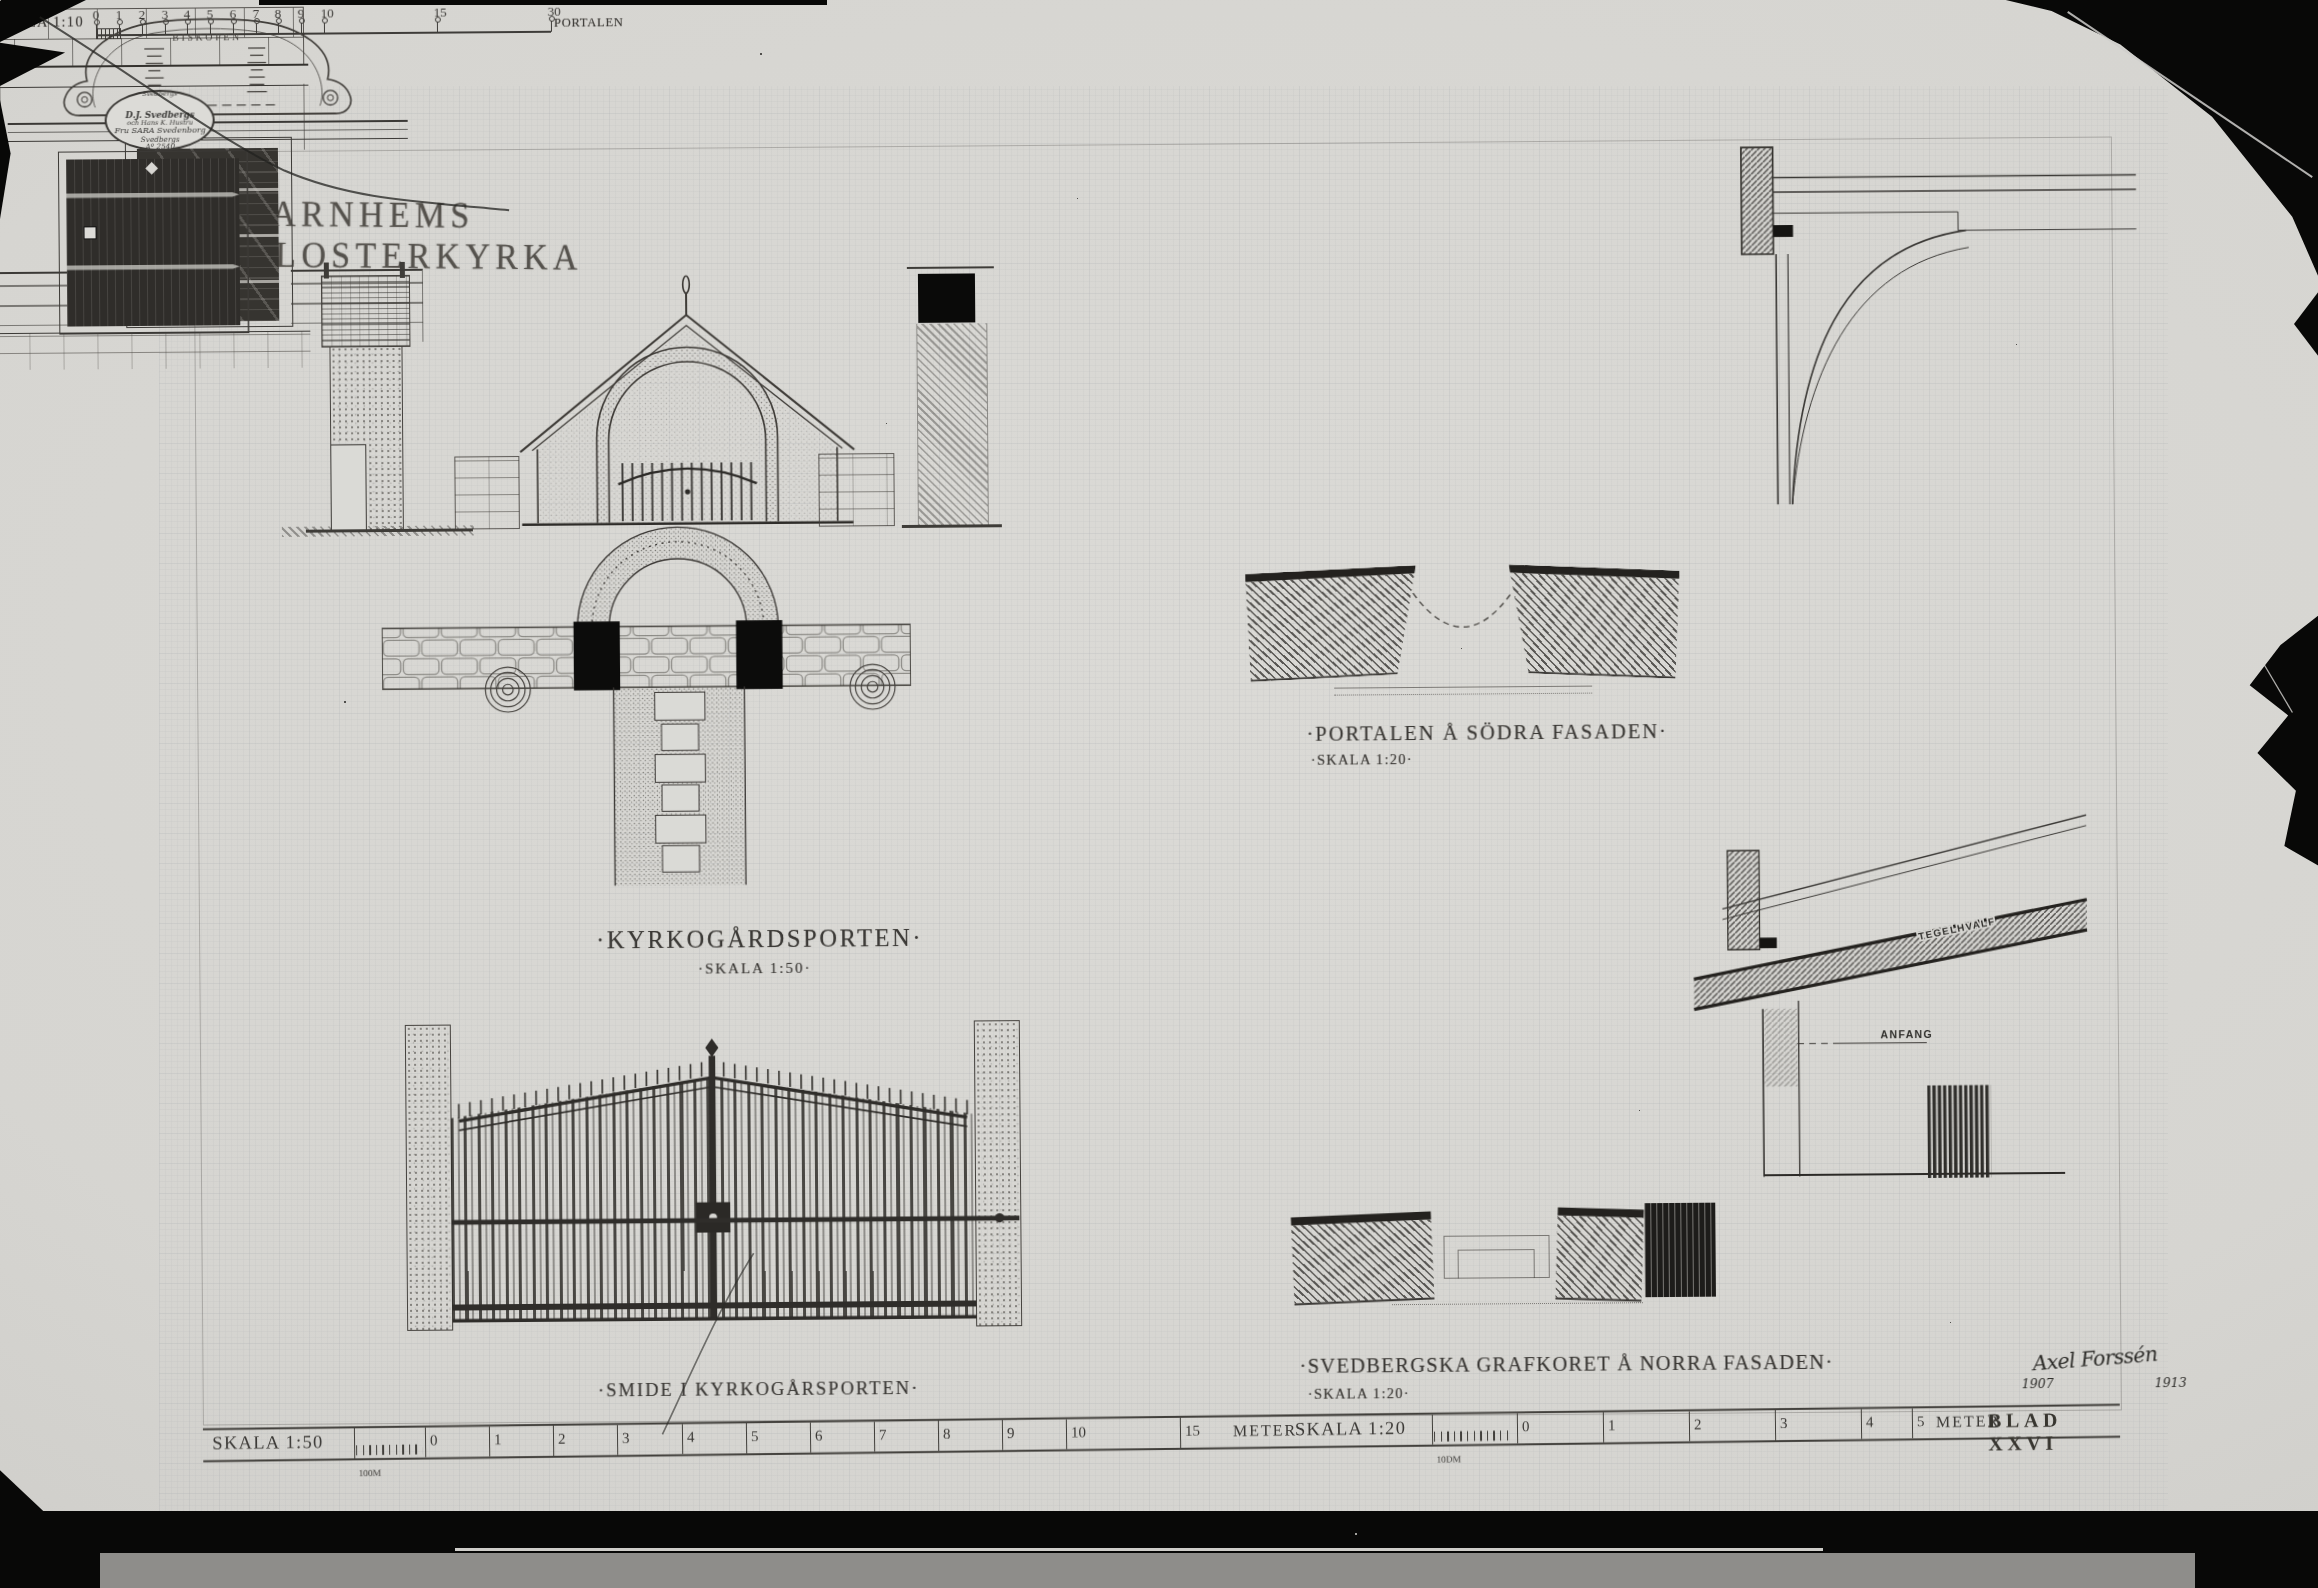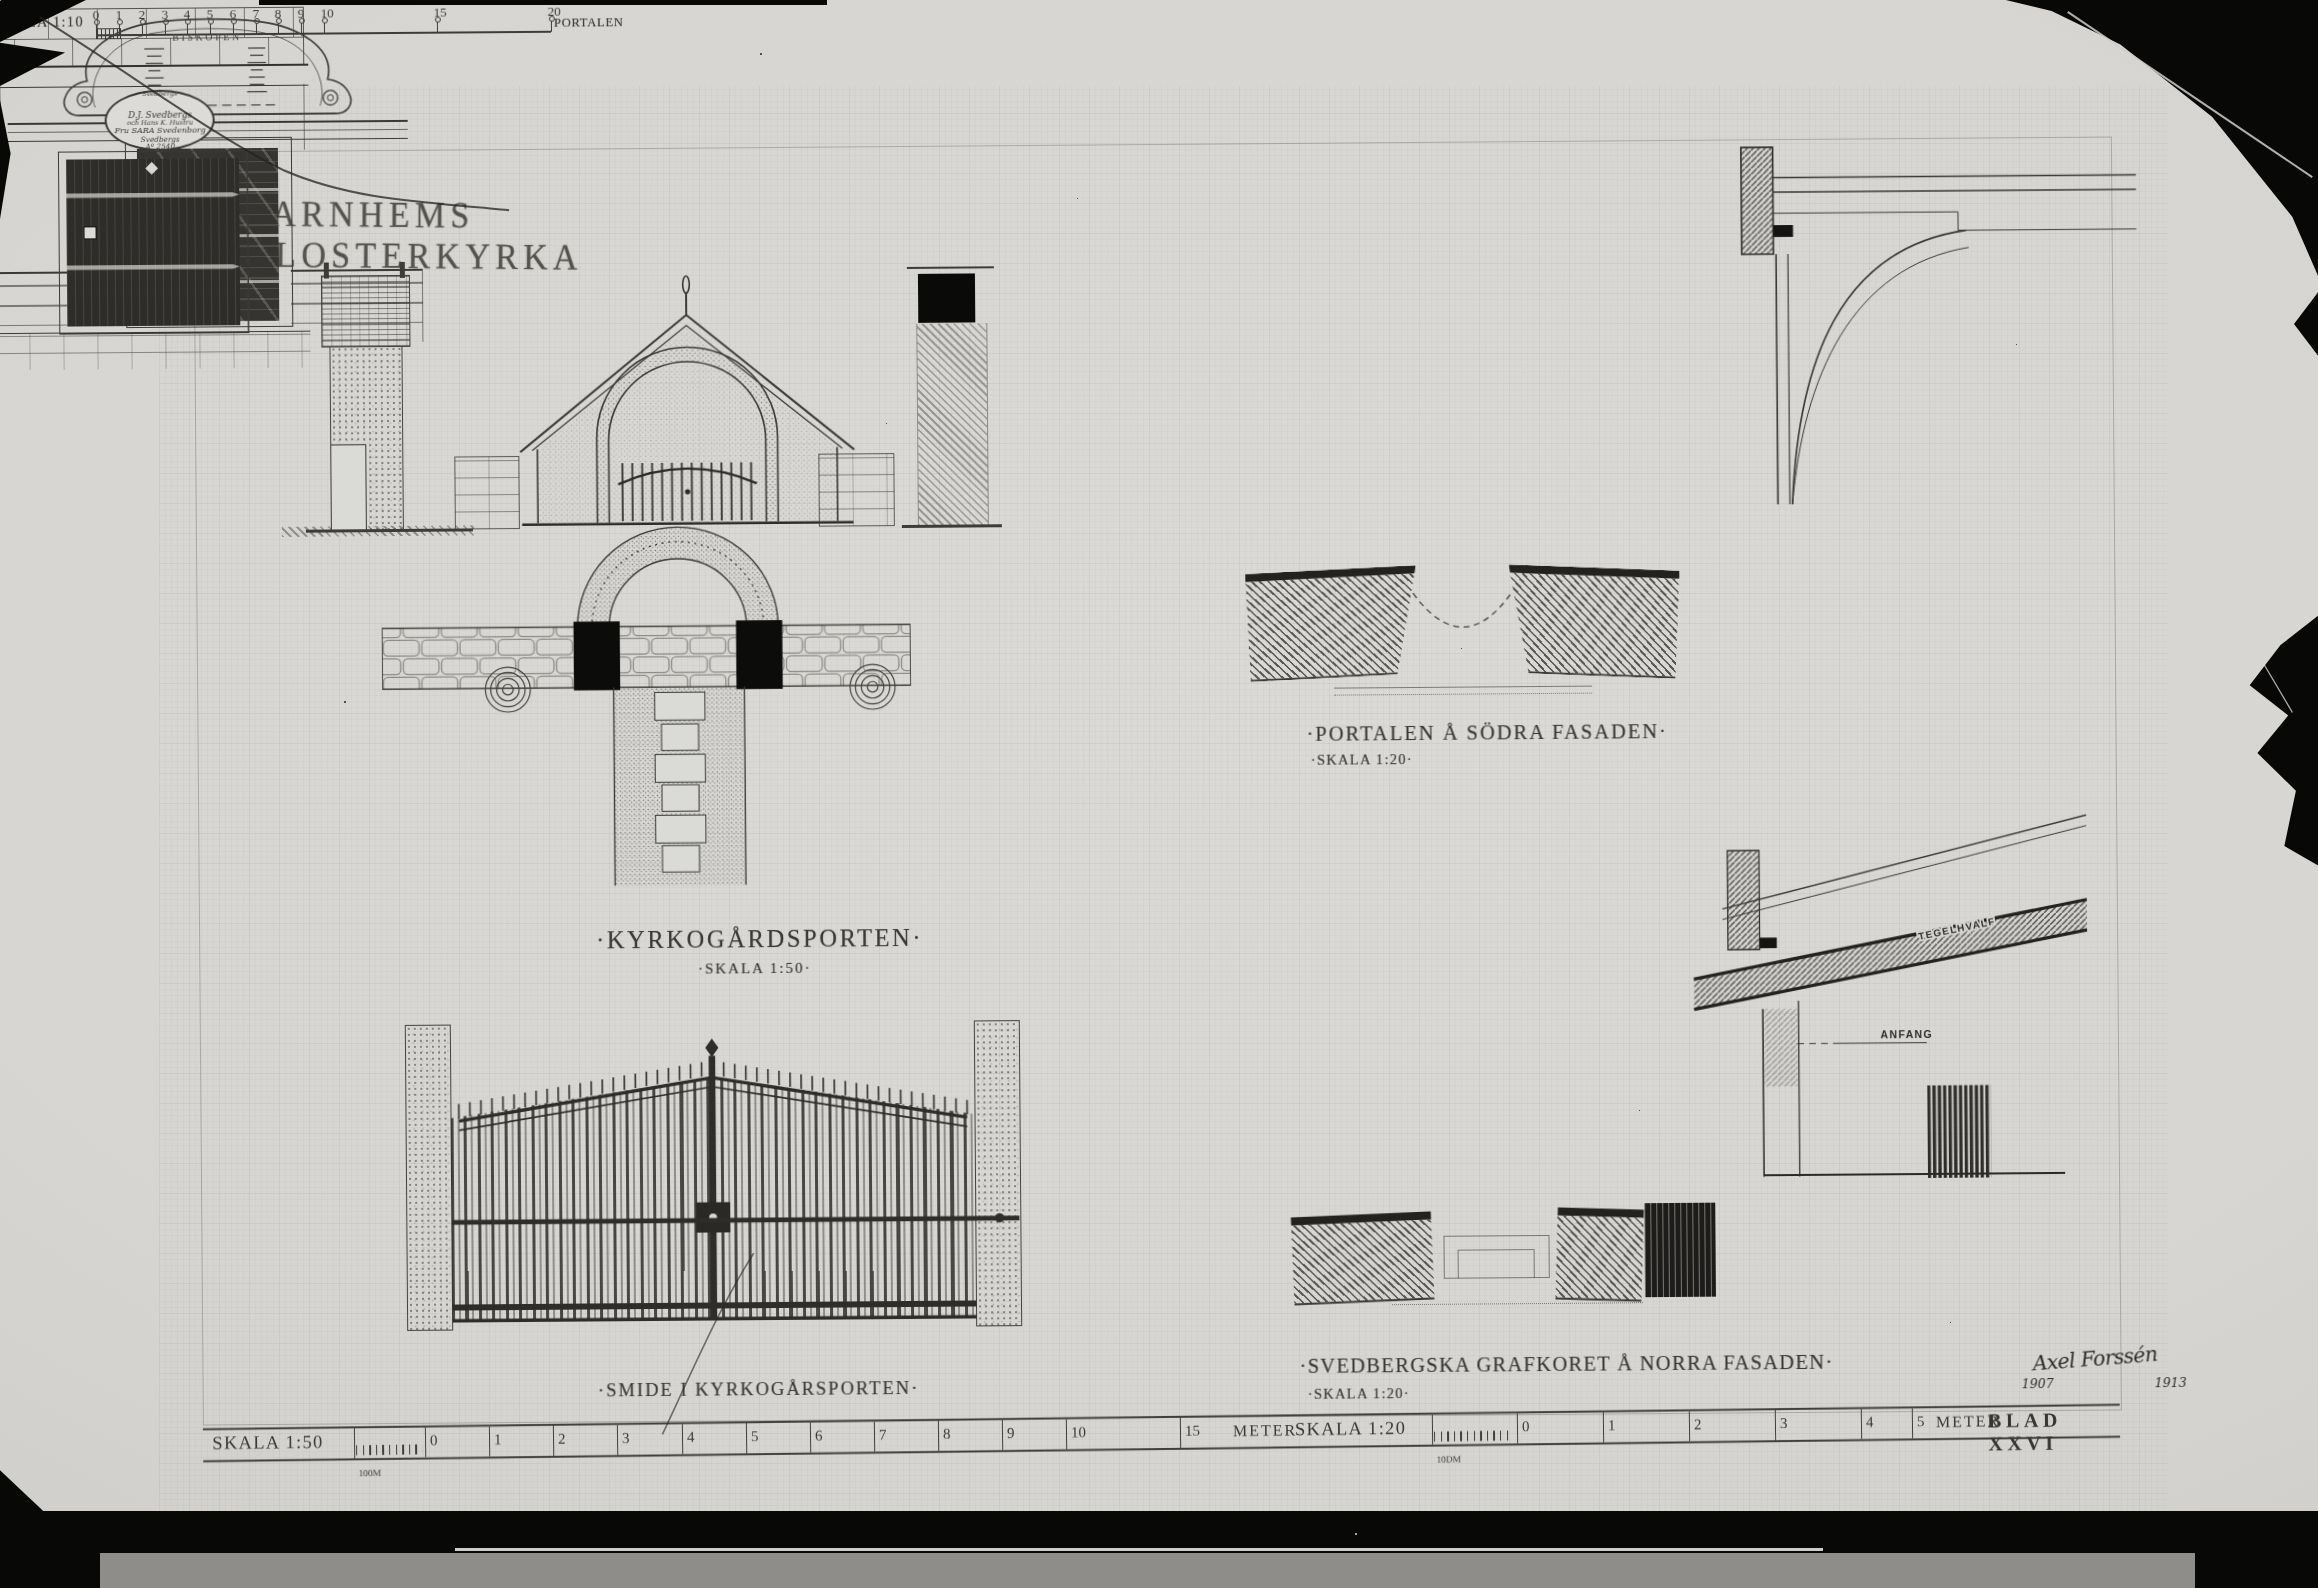--- a/index.html
+++ b/index.html
@@ -72,21 +72,21 @@
   .ft-subhatch{position:absolute;left:1.3px;bottom:3.3px;height:10px;width:92%;
     background:repeating-linear-gradient(90deg,#413f3b 0 1.3px,transparent 1.3px 6.6px);}
   .ft-sublab{position:absolute;top:0.7px;left:3.3px;font-size:9.3px;color:#3a3835;margin-top:39px;}
   #blad{position:absolute;left:1785px;top:2px;font-size:20px;letter-spacing:4.6px;font-weight:600;color:#37352f;}
   
   #plaque{position:absolute;left:104px;top:5.3px;width:106px;height:57px;border:2px double #3b3936;
     border-radius:50%;background:#dcdbd7;display:flex;flex-direction:column;justify-content:center;
     align-items:center;text-align:center;}
   .plq-line{font-family:"DejaVu Serif",serif;font-style:italic;color:#3a3937;line-height:1.05;}
   .plq-line:nth-child(1){font-size:6.6px;}
-  .plq-line:nth-child(2){font-size:8.6px;font-weight:normal;margin-top:14px;}
+  .plq-line:nth-child(2){font-size:8.6px;font-weight:bold;margin-top:14px;}
   .plq-line:nth-child(3){font-size:6.6px;}
   .plq-line:nth-child(4){font-size:8px;}
   .plq-line:nth-child(5){font-size:7.3px;}
   .plq-line:nth-child(6){font-size:7.3px;}
   
   #sigName{left:2028px;top:1352px;width:178px;font-family:"DejaVu Serif",serif;font-style:italic;
     font-size:20.5px;color:#2f2e2b;transform:rotate(-4deg);letter-spacing:-0.7px;}
   #sigYears{left:2017px;top:1383px;width:165px;display:flex;justify-content:space-between;
     font-family:"DejaVu Serif",serif;font-style:italic;font-size:12.6px;color:#2f2e2b;}
   .spk{position:absolute;border-radius:50%;background:#23221f;}
@@ -293,21 +293,21 @@
           <div class="sm-tick" style="left: 307px;">
             <span class="sm-num">9</span>
           </div>
           <div class="sm-tick" style="left: 330px;">
             <span class="sm-num">10</span>
           </div>
           <div class="sm-tick" style="left: 443px;">
             <span class="sm-num">15</span>
           </div>
           <div class="sm-tick" style="left: 557px;">
-            <span class="sm-num">20</span>
+            <span class="sm-num">30</span>
           </div>
         </div>
       <span class="abs label" style="left:560px;top:10.6px;font-size:12.6px;letter-spacing:0.7px">PORTALEN</span>
     </div>
     <div class="abs label" style="left:582px;top:1376px;width:344px;text-align:center;font-size:18.5px;letter-spacing:2px">·SMIDE I KYRKOGÅRSPORTEN·</div>
 
     <div id="portalElev">
       <svg id="pedsvg" class="abs" style="left:61px;top:0" width="304" height="119" viewBox="0 0 460 180">
         <path d="M36,162 C18,162 10,148 14,136 C20,118 34,112 48,110 C36,64 90,30 150,22 C190,16 270,16 310,22 C370,30 424,64 412,110 C426,112 440,118 446,136 C450,148 442,162 424,162 Z" fill="none" stroke="#413e3a" stroke-width="2.5"></path>
         <path d="M60,150 C48,120 66,52 150,38 C200,30 260,30 310,38 C394,52 412,120 400,150" fill="none" stroke="#413e3a" stroke-width="1.5" opacity=".8"></path>

